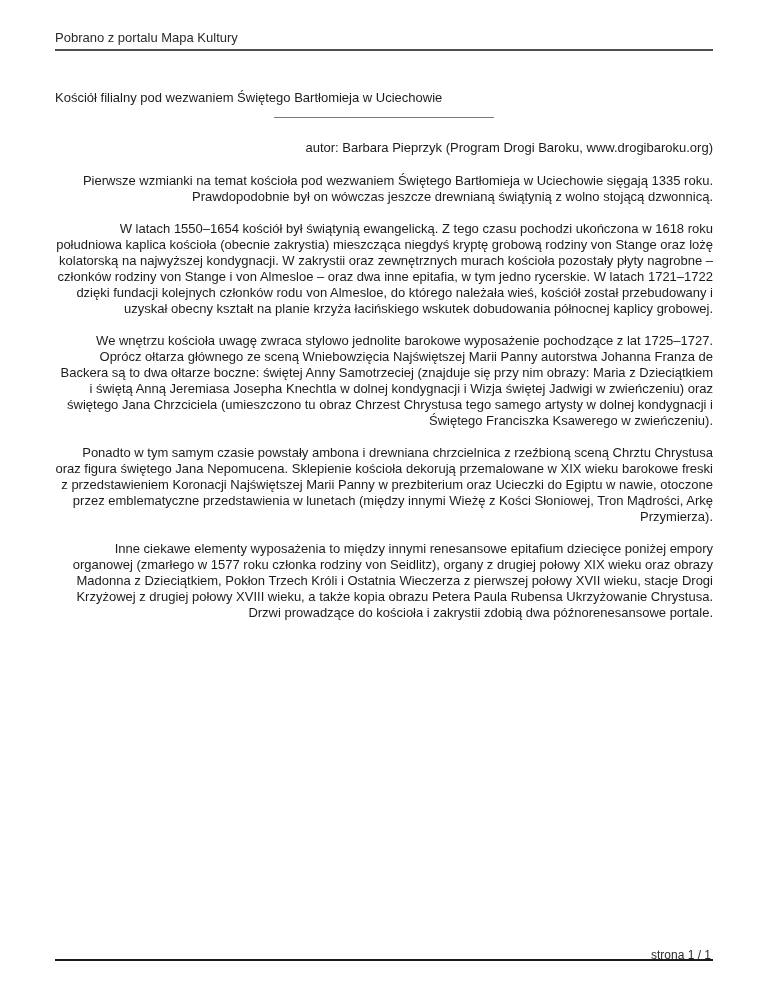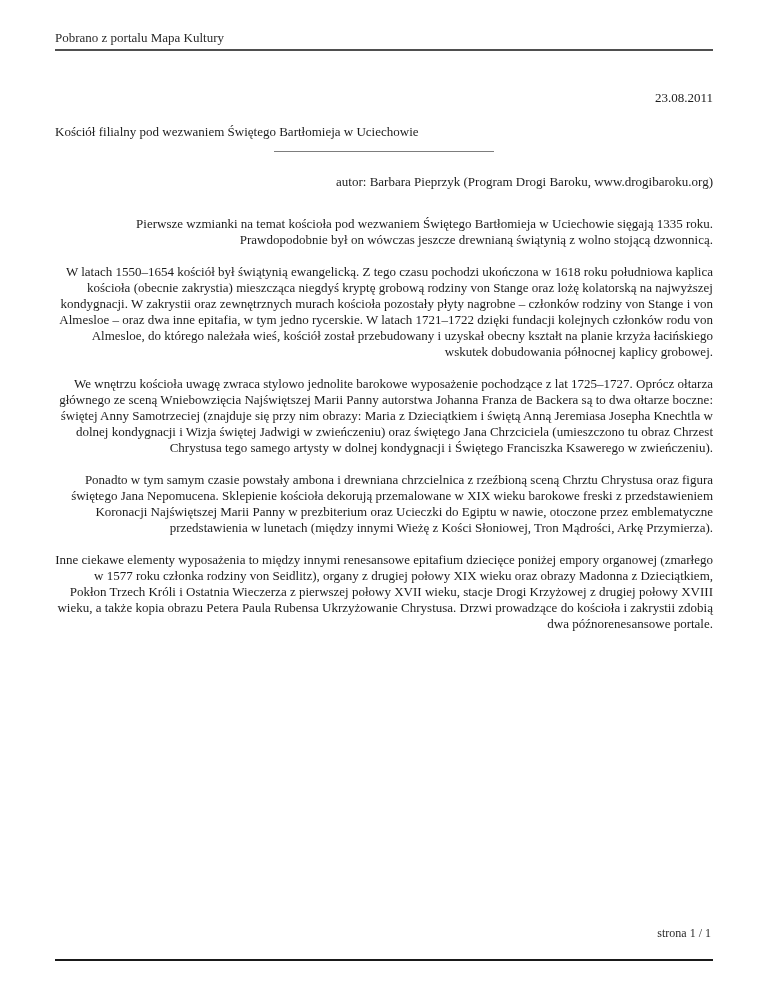--- a/index.html
+++ b/index.html
@@ -5,21 +5,21 @@
   html, body {
     margin: 0;
     padding: 0;
     background: #ffffff;
   }
   .page {
     position: relative;
     width: 768px;
     height: 994px;
     background: #ffffff;
-    font-family: Liberation Serif, serif;
+    font-family: Liberation Sans, sans-serif;
     color: #1c1c1c;
     overflow: hidden;
   }
   
   .header-text {
     position: absolute;
     top: 30px;
     left: 55px;
     right: 55px;
     font-size: 13px;
@@ -55,57 +55,56 @@
     line-height: 16px;
   }
   .title-rule {
     width: 220px;
     height: 0;
     border-top: 1px solid #7d7d7d;
     margin: 0 auto 22px auto;
   }
   .doc-author {
     text-align: right;
-    margin: 0 0 26px 0;
+    margin: 0 0 17px 0;
   }
   .content p {
     margin: 0 0 16px 0;
     text-align: right;
   }
   
   .footer-rule {
     position: absolute;
     top: 959px;
     left: 55px;
     right: 55px;
     height: 2px;
     background: #1a1a1a;
   }
   .footer-text {
     position: absolute;
-    top: 926px;
+    top: 948px;
     left: 55px;
     right: 57px;
     text-align: right;
     font-size: 12px;
     line-height: 14px;
     color: #2a2a2a;
   }
 </style>
 </head>
 <body>
 
 <div class="page">
 
   <div class="header-text">Pobrano z portalu Mapa Kultury</div>
   <div class="header-rule"></div>
 
   <div class="content">
 
-    <div class="doc-date">23.08.2011</div>
 
     <h1 class="doc-title">Kościół filialny pod wezwaniem Świętego Bartłomieja w Uciechowie</h1>
 
     <div class="title-rule"></div>
 
     <div class="doc-author">autor: Barbara Pieprzyk (Program Drogi Baroku, www.drogibaroku.org)</div>
 
     <p>Pierwsze wzmianki na temat kościoła pod wezwaniem Świętego Bartłomieja w Uciechowie sięgają 1335 roku. Prawdopodobnie był on wówczas jeszcze drewnianą świątynią z wolno stojącą dzwonnicą.</p>
 
 

